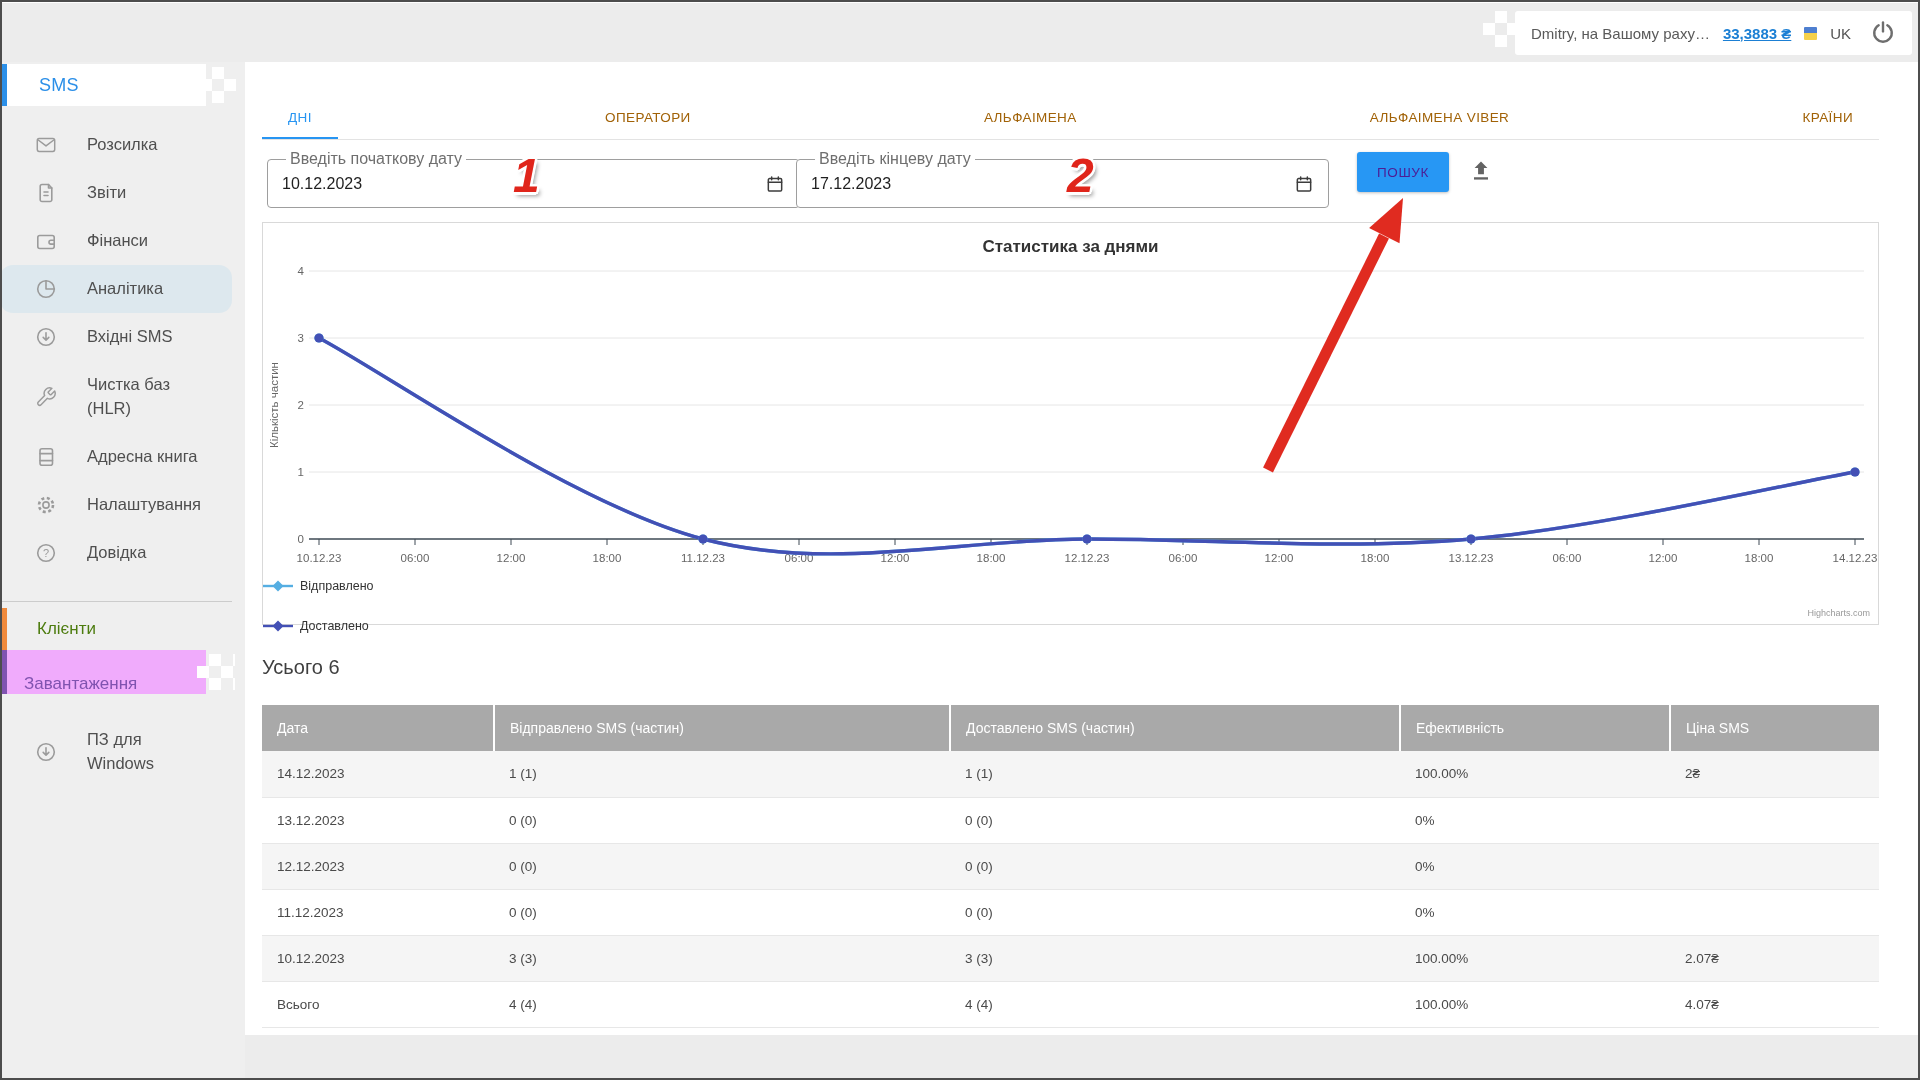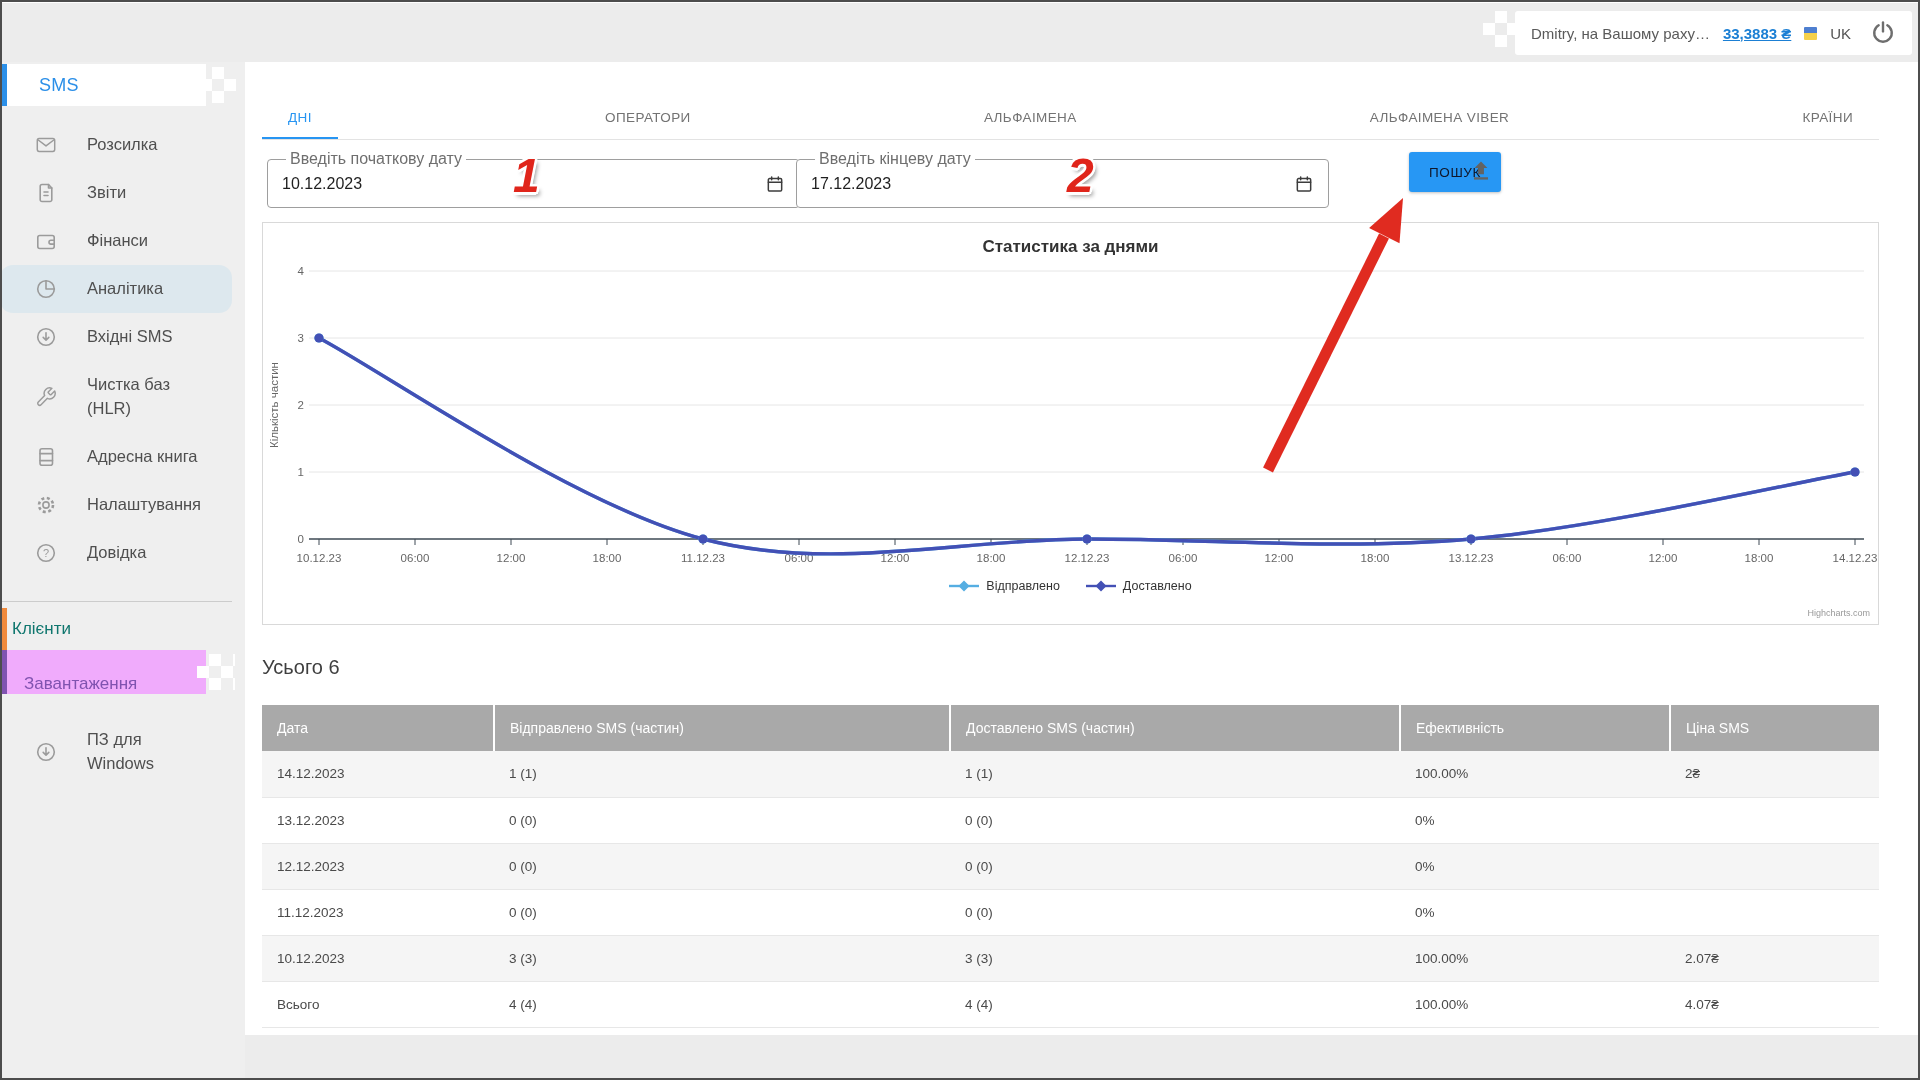--- a/index.html
+++ b/index.html
@@ -25,53 +25,53 @@
   .brand { color:#2b8fe8; font-size:18px; letter-spacing:.3px; cursor:pointer; }
   .menu { margin-top:15px; }
   .menu-item { width:232px; height:48px; display:flex; align-items:center; cursor:pointer; }
   .menu-item.tall { height:72px; }
   .menu-item.active { background:#dde8ee;border-radius:13px; }
   .menu-item svg { margin-left:35px; flex:0 0 22px; }
   .side-label { margin-left:30px; font-size:16.5px; color:#4f4f4f; width:132px; line-height:1.45; }
   .side-label.narrow { width:100px; }
   .divider { width:232px; height:1px; background:#ccc; margin-top:24px; }
   .clients-row { margin-top:6px; width:232px; height:42px; border-left:7px solid #f08a3c; display:flex; align-items:center;
-    padding-left:5px; color:#0f766e; font-size:17px; cursor:pointer; }
+    padding-left:30px; color:#4d7c0f; font-size:17px; cursor:pointer; }
   .downloads-row { position:relative; width:206px; height:44px; background:#f0abfc; border-left:7px solid #8053b0;
     display:flex; align-items:flex-end; padding-left:17px; color:#8053b0; font-size:17px; cursor:pointer; }
   .windows-row { margin-top:34px; display:flex; align-items:center; cursor:pointer; }
   .windows-row svg { margin-left:35px; flex:0 0 22px; }
 
   
   .main { position:absolute; left:245px; top:62px; width:1675px; height:973px; background:#fff; z-index:3; }
 
   .tabs { position:absolute; left:17px; top:36px; width:1617px; height:42px; display:flex; border-bottom:1px solid #e3e3e3;justify-content:space-between; }
-  .tab { padding:0 26px; line-height:40px; font-size:13.5px; letter-spacing:.4px; color:#737373; cursor:pointer; white-space:nowrap; }
+  .tab { padding:0 26px; line-height:40px; font-size:13.5px; letter-spacing:.4px; color:#a16207; cursor:pointer; white-space:nowrap; }
   .tab.active { color:#2795f2; border-bottom:2px solid #2795f2; }
 
   fieldset.datefield { position:absolute; top:88px; height:58px; width:533px; border:1px solid #9e9e9e; border-radius:4px;
     background:#fff; padding:0 14px; display:flex; align-items:center; justify-content:space-between; cursor:text; }
   fieldset.datefield legend { font-size:16px; color:#6f6f6f; padding:0 4px; margin-left:4px; }
   .datevalue { font-size:16px; color:#1f1f1f; margin-top:-8px; }
   .calbtn { margin-top:-8px; display:flex; cursor:pointer; }
 
-  .searchbtn { position:absolute; left:1164px; top:90px; width:92px; height:40px; background:#2797f4; color:#0f172a;
+  .searchbtn { position:absolute; left:1112px; top:90px; width:92px; height:40px; background:#2797f4; color:#4c1d95;
     border:none; border-radius:3px; font-size:13.5px; letter-spacing:.6px; font-family:inherit; cursor:pointer;
     box-shadow:0 1px 3px rgba(0,0,0,.25); }
   .exporticon { position:absolute; left:1222px; top:96px; cursor:pointer; display:flex; }
 
   .annotation-num { position:absolute; z-index:60; font-size:48px; font-weight:bold; color:#e0251b; font-style:italic;
     text-shadow:-2.5px 0 0 #fff, 2.5px 0 0 #fff, 0 -2.5px 0 #fff, 0 2.5px 0 #fff,
       -1.8px -1.8px 0 #fff, 1.8px -1.8px 0 #fff, -1.8px 1.8px 0 #fff, 1.8px 1.8px 0 #fff, 3px 4px 4px rgba(0,0,0,.4); }
   .arrow-overlay { position:absolute; left:0; top:0; width:1675px; height:973px; z-index:55; pointer-events:none; }
 
   .chartbox { position:absolute; left:17px; top:160px; width:1617px; height:403px; border:1px solid #d9d9d9; background:#fff; }
   .chart-title { position:absolute; top:14px; width:100%; text-align:center; font-size:17px; font-weight:bold; color:#333; }
   #chart-svg { position:absolute; left:1px; top:28px; }
-  .chart-legend { position:absolute; top:356px; width:100%; display:flex; justify-content:center; gap:26px; }
+  .chart-legend { position:absolute; top:356px; width:100%; display:flex; justify-content:center; gap:26px;flex-direction:column; }
   .lg-item { display:flex; align-items:center; gap:7px; font-size:12.5px; color:#333; cursor:pointer; }
   .credits { position:absolute; right:8px; top:385px; font-size:9px; color:#999; }
 
   .summary-title { position:absolute; left:17px; top:594px; font-size:20px; color:#3f3f3f; }
 
   table.stats { position:absolute; left:17px; top:643px; width:1617px; border-collapse:collapse; }
   table.stats th { background:#a9a9a9; color:#fff; font-weight:normal; font-size:14px; text-align:left;
     height:46px; padding:0 15px; border-left:2px solid #fff; }
   table.stats th:first-child { border-left:none; }
   table.stats td { height:46px; padding:0 15px; font-size:13.5px; color:#4a4a4a; }

